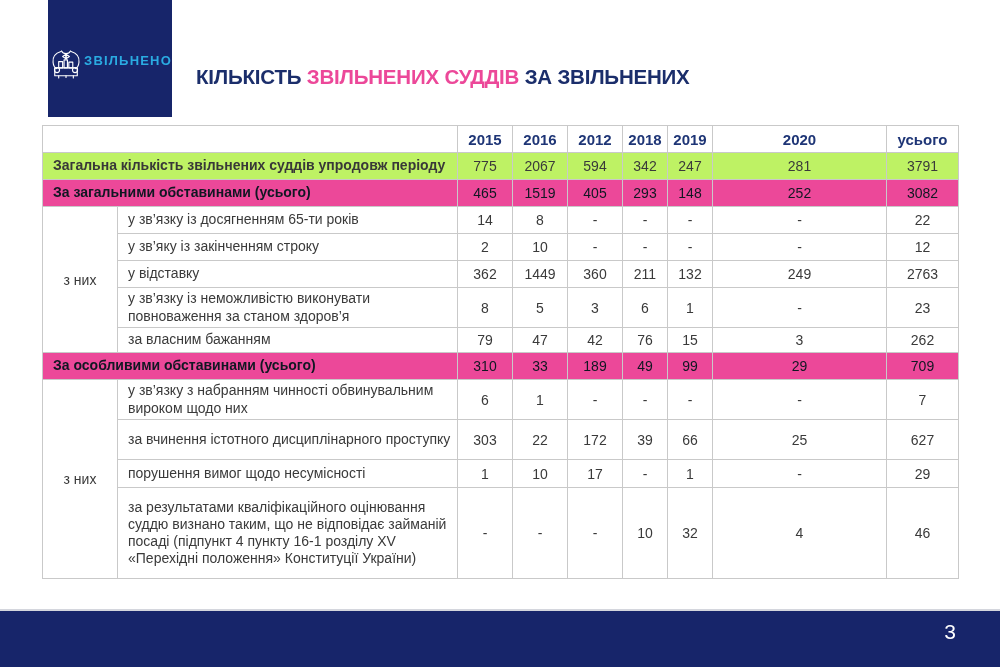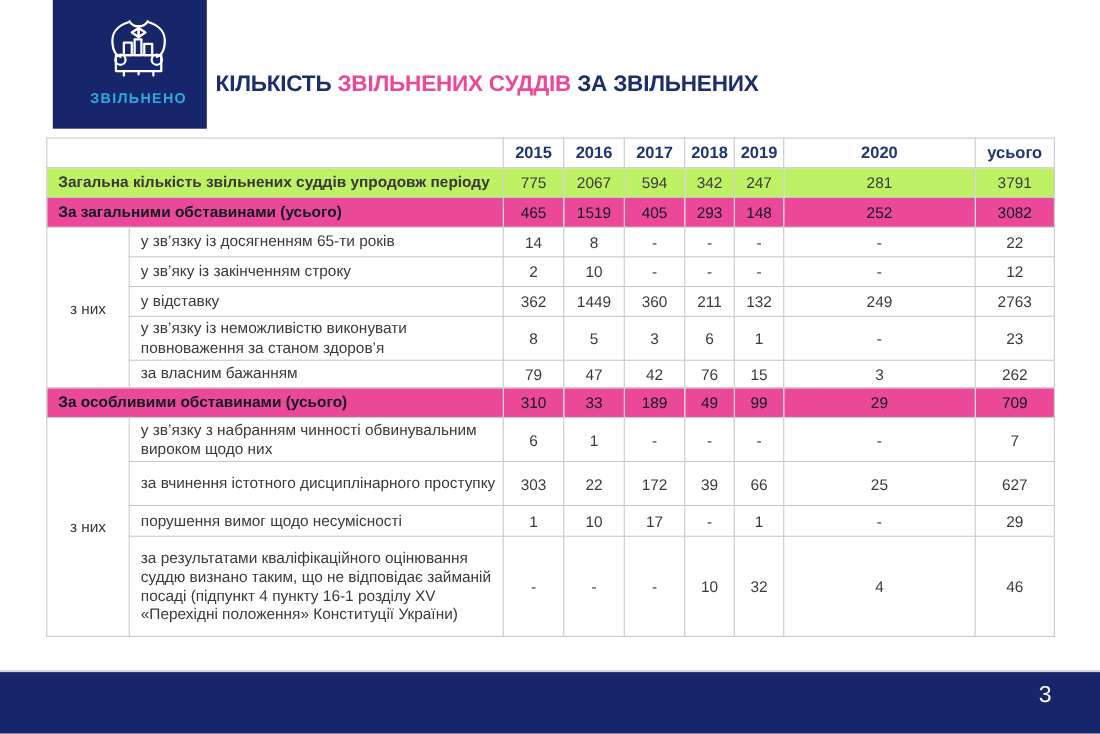--- a/index.html
+++ b/index.html
@@ -3,21 +3,21 @@
 <meta charset="utf-8">
 <style>
   html,body{margin:0;padding:0;}
   body{
     width:1000px;height:667px;position:relative;background:#fff;overflow:hidden;
     font-family:"Liberation Sans",sans-serif;
   }
   
   .logo-box{
     position:absolute;left:48px;top:0;width:124px;height:117px;
-    background:#17256a;display:flex;flex-direction:column;align-items:center;padding-left:16px;
+    background:#17256a;display:flex;align-items:center;
   }
   .logo-box svg{margin-top:12px;}
   .logo-label{
     color:#2aabe2;font-size:13px;font-weight:bold;letter-spacing:1.2px;margin-top:4px;
   }
   
   .title{
     position:absolute;left:196px;top:48px;width:720px;
     font-size:20.5px;font-weight:bold;color:#1b2e6b;line-height:29px;letter-spacing:-0.2px;
   }
@@ -80,21 +80,21 @@
     <col style="width:45px">
       <col style="width:45px">
     <col style="width:174px">
       <col style="width:72px">
   </colgroup>
   <tbody>
       <tr class="r27">
     <th colspan="2"></th>
     <th>2015</th>
     <th>2016</th>
-    <th>2017</th>
+    <th>2012</th>
     <th>2018</th>
     <th>2019</th>
     <th>2020</th>
     <th>усього</th>
   </tr>
   <tr class="r27 total">
     <td colspan="2" class="lbl">Загальна кількість звільнених суддів упродовж періоду</td>
     <td>775</td>
     <td>2067</td>
     <td>594</td>

